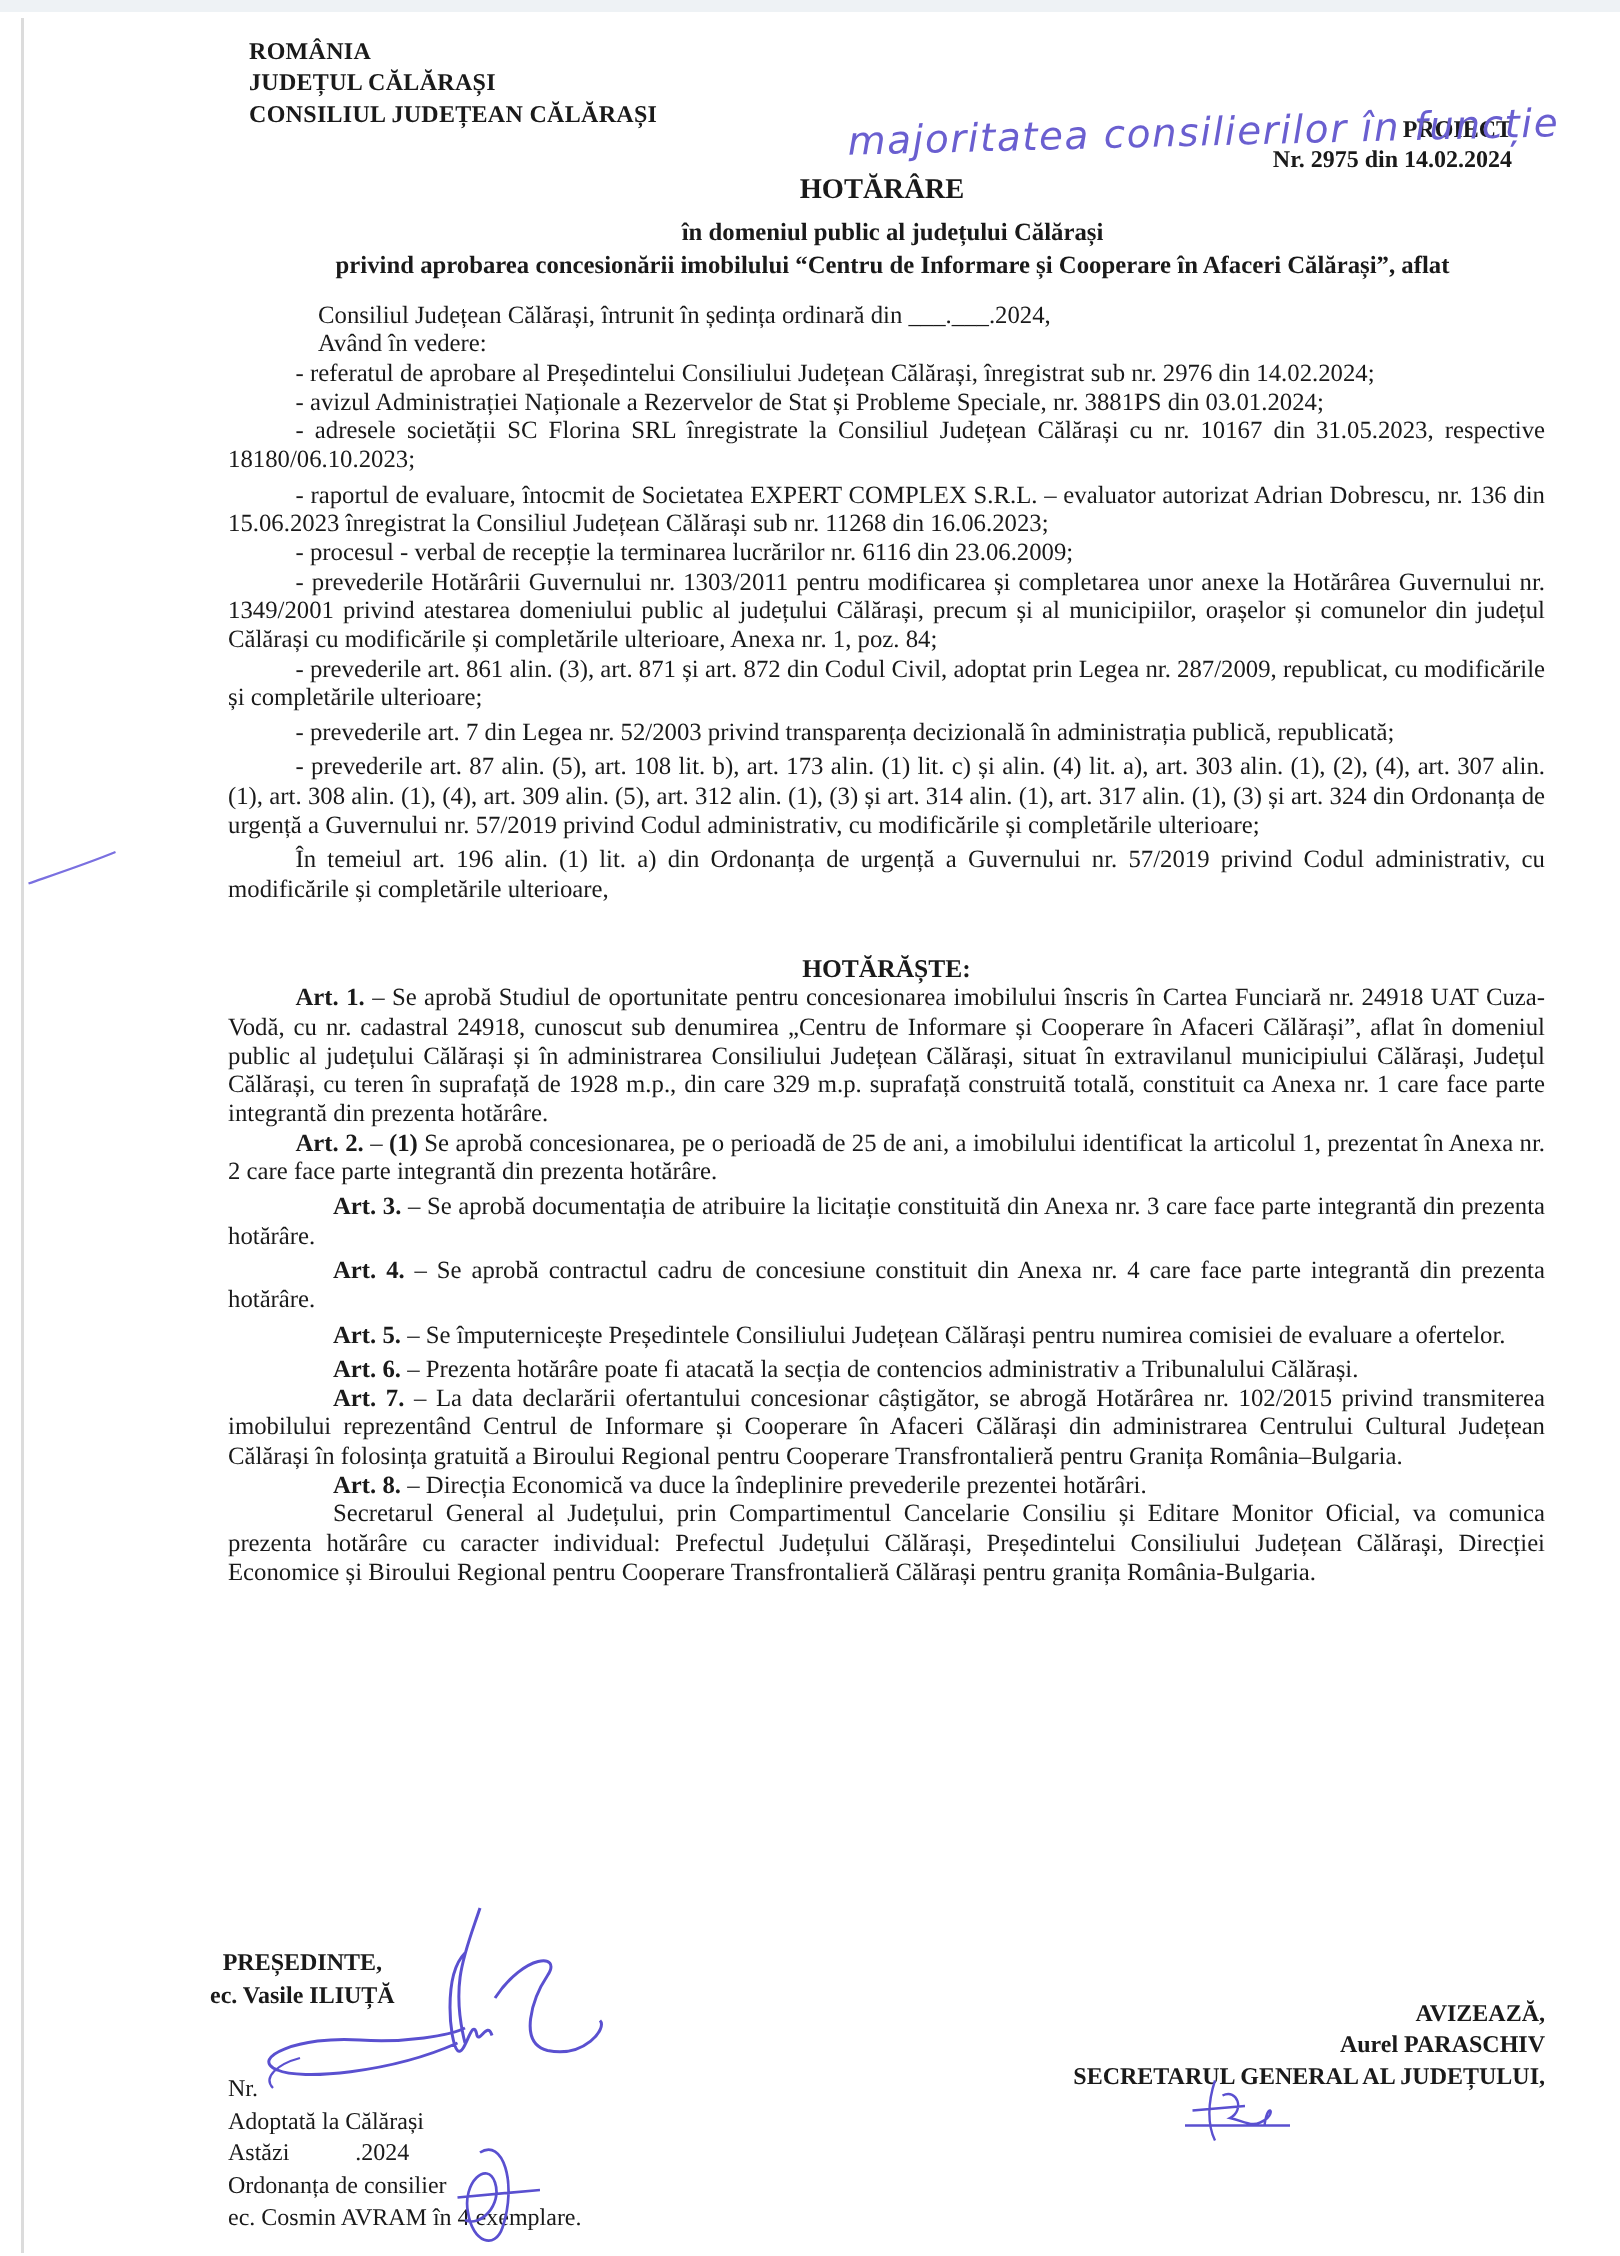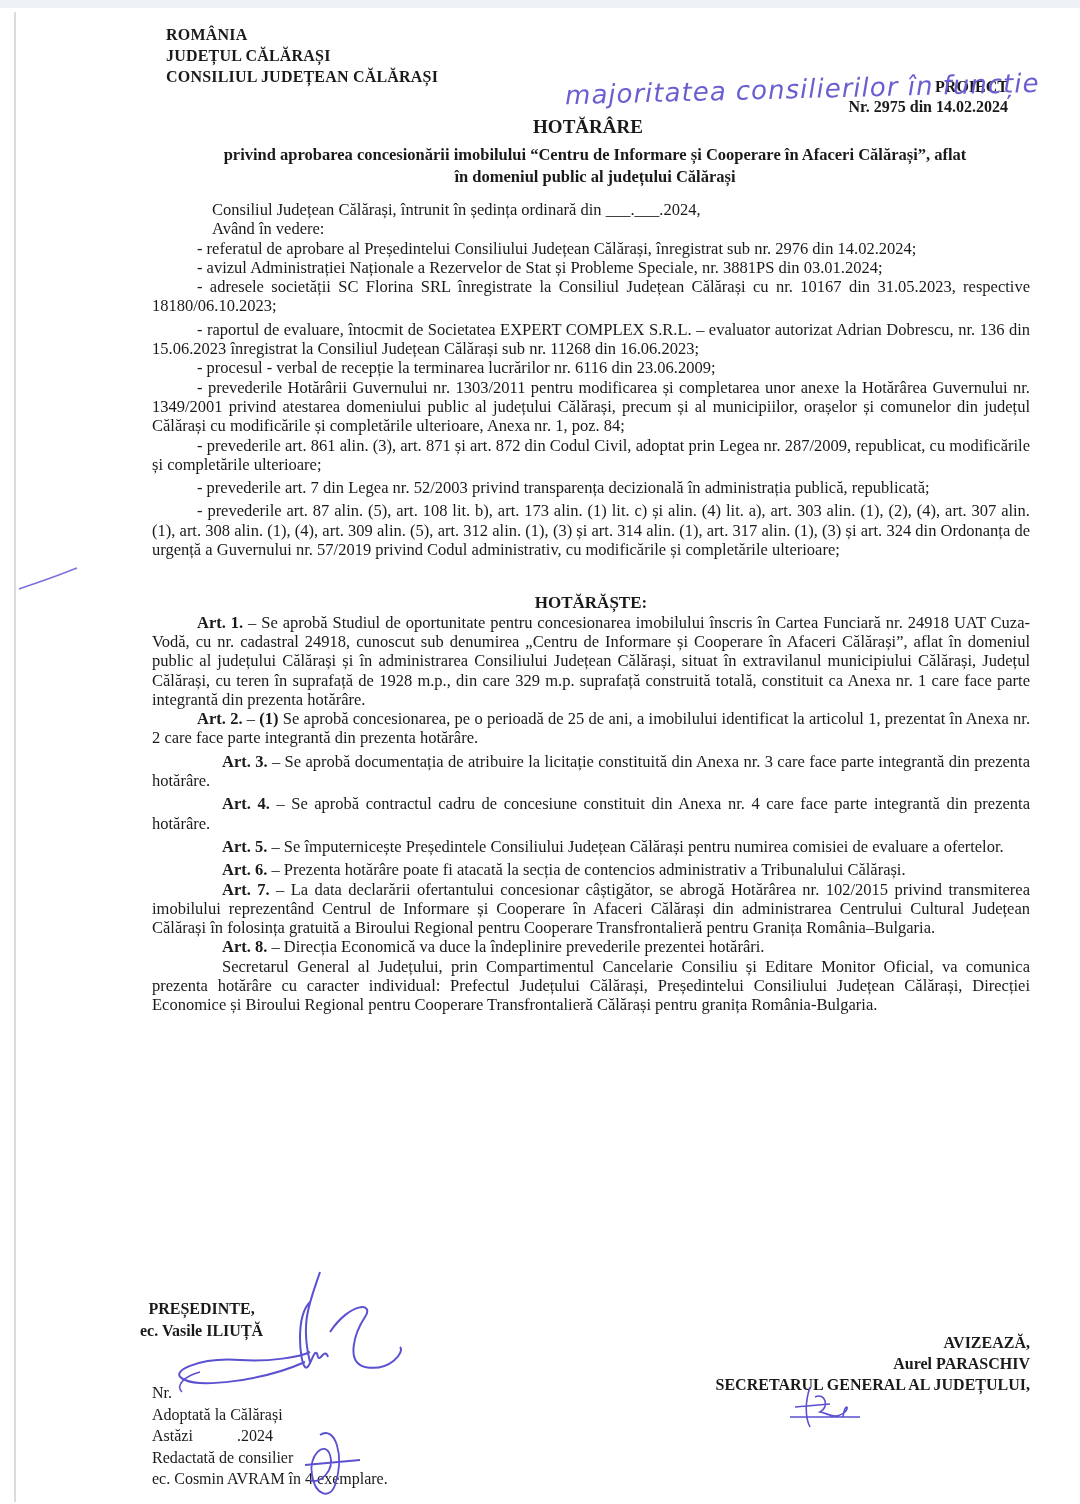--- a/index.html
+++ b/index.html
@@ -50,36 +50,37 @@
 
 <div class="hdr-right">
   <div>PROIECT</div>
   <div>Nr. 2975 din 14.02.2024</div>
 </div>
 
 <div class="handnote">majoritatea consilierilor în funcție</div>
 
 <div class="title">HOTĂRÂRE</div>
 <div class="subtitle">
+  <div>în domeniul public al județului Călărași</div>
   <div>privind aprobarea concesionării imobilului “Centru de Informare și Cooperare în Afaceri Călărași”, aflat</div>
-  <div>în domeniul public al județului Călărași</div>
 </div>
 
 <div class="body">
   <p class="ind1">Consiliul Județean Călărași, întrunit în ședința ordinară din ___.___.2024,</p>
   <p class="ind1">Având în vedere:</p>
   <p class="ind2">- referatul de aprobare al Președintelui Consiliului Județean Călărași, înregistrat sub nr. 2976 din 14.02.2024;</p>
   <p class="ind2">- avizul Administrației Naționale a Rezervelor de Stat și Probleme Speciale, nr. 3881PS din 03.01.2024;</p>
   <p class="ind2">- adresele societății SC Florina SRL înregistrate la Consiliul Județean Călărași cu nr. 10167 din 31.05.2023, respective 18180/06.10.2023;</p>
   <p class="ind2 gap">- raportul de evaluare, întocmit de Societatea EXPERT COMPLEX S.R.L. – evaluator autorizat Adrian Dobrescu, nr. 136 din 15.06.2023 înregistrat la Consiliul Județean Călărași sub nr. 11268 din 16.06.2023;</p>
   <p class="ind2">- procesul - verbal de recepție la terminarea lucrărilor nr. 6116 din 23.06.2009;</p>
   <p class="ind2">- prevederile Hotărârii Guvernului nr. 1303/2011 pentru modificarea și completarea unor anexe la Hotărârea Guvernului nr. 1349/2001 privind atestarea domeniului public al județului Călărași, precum și al municipiilor, orașelor și comunelor din județul Călărași cu modificările și completările ulterioare, Anexa nr. 1, poz. 84;</p>
   <p class="ind2">- prevederile art. 861 alin. (3), art. 871 și art. 872 din Codul Civil, adoptat prin Legea nr. 287/2009, republicat, cu modificările și completările ulterioare;</p>
   <p class="ind2 gap">- prevederile art. 7 din Legea nr. 52/2003 privind transparența decizională în administrația publică, republicată;</p>
   <p class="ind2 gap">- prevederile art. 87 alin. (5), art. 108 lit. b), art. 173 alin. (1) lit. c) și alin. (4) lit. a), art. 303 alin. (1), (2), (4), art. 307 alin. (1), art. 308 alin. (1), (4), art. 309 alin. (5), art. 312 alin. (1), (3) și art. 314 alin. (1), art. 317 alin. (1), (3) și art. 324 din Ordonanța de urgență a Guvernului nr. 57/2019 privind Codul administrativ, cu modificările și completările ulterioare;</p>
+  <p class="ind2 gap">În temeiul art. 196 alin. (1) lit. a) din Ordonanța de urgență a Guvernului nr. 57/2019 privind Codul administrativ, cu modificările și completările ulterioare,</p>
 
   <p class="decide">HOTĂRĂȘTE:</p>
 
   <p class="ind2"><b>Art. 1.</b><span> – Se aprobă Studiul de oportunitate pentru concesionarea imobilului înscris în Cartea Funciară nr. 24918 UAT Cuza-Vodă, cu nr. cadastral 24918, cunoscut sub denumirea „Centru de Informare și Cooperare în Afaceri Călărași”, aflat în domeniul public al județului Călărași și în administrarea Consiliului Județean Călărași, situat în extravilanul municipiului Călărași, Județul Călărași, cu teren în suprafață de 1928 m.p., din care 329 m.p. suprafață construită totală, constituit ca Anexa nr. 1 care face parte integrantă din prezenta hotărâre.</span></p>
   <p class="ind2"><b>Art. 2.</b> – <b>(1)</b><span> Se aprobă concesionarea, pe o perioadă de 25 de ani, a imobilului identificat la articolul 1, prezentat în Anexa nr. 2 care face parte integrantă din prezenta hotărâre.</span></p>
   <p class="ind3 gap"><b>Art. 3.</b><span> – Se aprobă documentația de atribuire la licitație constituită din Anexa nr. 3 care face parte integrantă din prezenta hotărâre.</span></p>
   <p class="ind3 gap"><b>Art. 4.</b><span> – Se aprobă contractul cadru de concesiune constituit din Anexa nr. 4 care face parte integrantă din prezenta hotărâre.</span></p>
   <p class="ind3 gap"><b>Art. 5.</b><span> – Se împuternicește Președintele Consiliului Județean Călărași pentru numirea comisiei de evaluare a ofertelor.</span></p>
   <p class="ind3 gap"><b>Art. 6.</b><span> – Prezenta hotărâre poate fi atacată la secția de contencios administrativ a Tribunalului Călărași.</span></p>
   <p class="ind3"><b>Art. 7.</b><span> – La data declarării ofertantului concesionar câștigător, se abrogă Hotărârea nr. 102/2015 privind transmiterea imobilului reprezentând Centrul de Informare și Cooperare în Afaceri Călărași din administrarea Centrului Cultural Județean Călărași în folosința gratuită a Biroului Regional pentru Cooperare Transfrontalieră pentru Granița România–Bulgaria.</span></p>
@@ -95,21 +96,21 @@
 <div class="aviz">
   <div>AVIZEAZĂ,</div>
   <div>Aurel PARASCHIV</div>
   <div>SECRETARUL GENERAL AL JUDEȚULUI,</div>
 </div>
 
 <div class="footer">
   <div>Nr.</div>
   <div>Adoptată la Călărași</div>
   <div style="white-space:pre">Astăzi           .2024</div>
-  <div>Redactată de consilier</div>
+  <div>Ordonanța de consilier</div>
   <div>ec. Cosmin AVRAM în 4 exemplare.</div>
 </div>
 
 <svg class="sig" style="left:160px;top:1262px" width="260" height="140" viewBox="0 0 260 140">
   <path d="M160 10 C150 40 140 60 150 100 M150 40 C135 55 140 100 145 105 C150 110 155 80 158 95 C160 100 165 85 168 95 M170 70 C190 40 215 40 205 55 C195 70 185 100 205 105 C230 110 245 90 240 85 M145 100 C100 120 40 125 25 118 C5 110 40 95 80 98 C110 100 140 95 150 90" fill="none" stroke="#5a50d0" stroke-width="2"></path>
 </svg>
 <svg class="sig" style="left:300px;top:1425px" width="70" height="80" viewBox="0 0 70 80">
   <path d="M20 10 C35 0 45 30 35 60 C30 75 15 70 12 50 C8 30 25 15 30 30 C35 45 20 60 10 55 M5 40 L60 35" fill="none" stroke="#5a50d0" stroke-width="1.8"></path>
 </svg>
 <svg class="sig" style="left:785px;top:1382px" width="80" height="50" viewBox="0 0 80 50">

